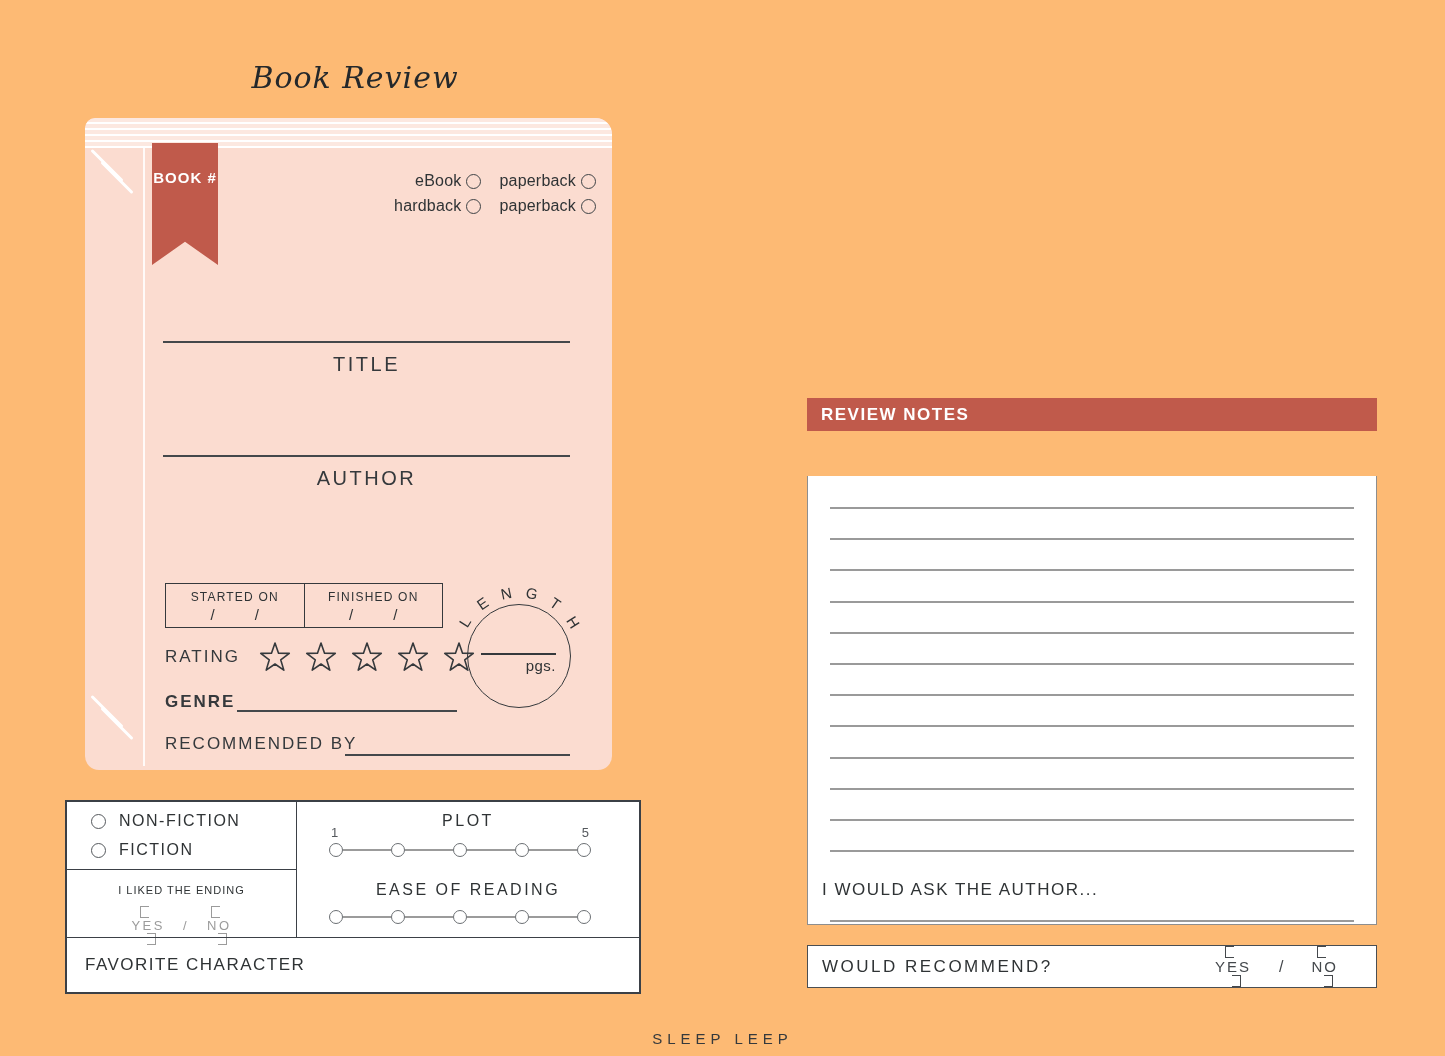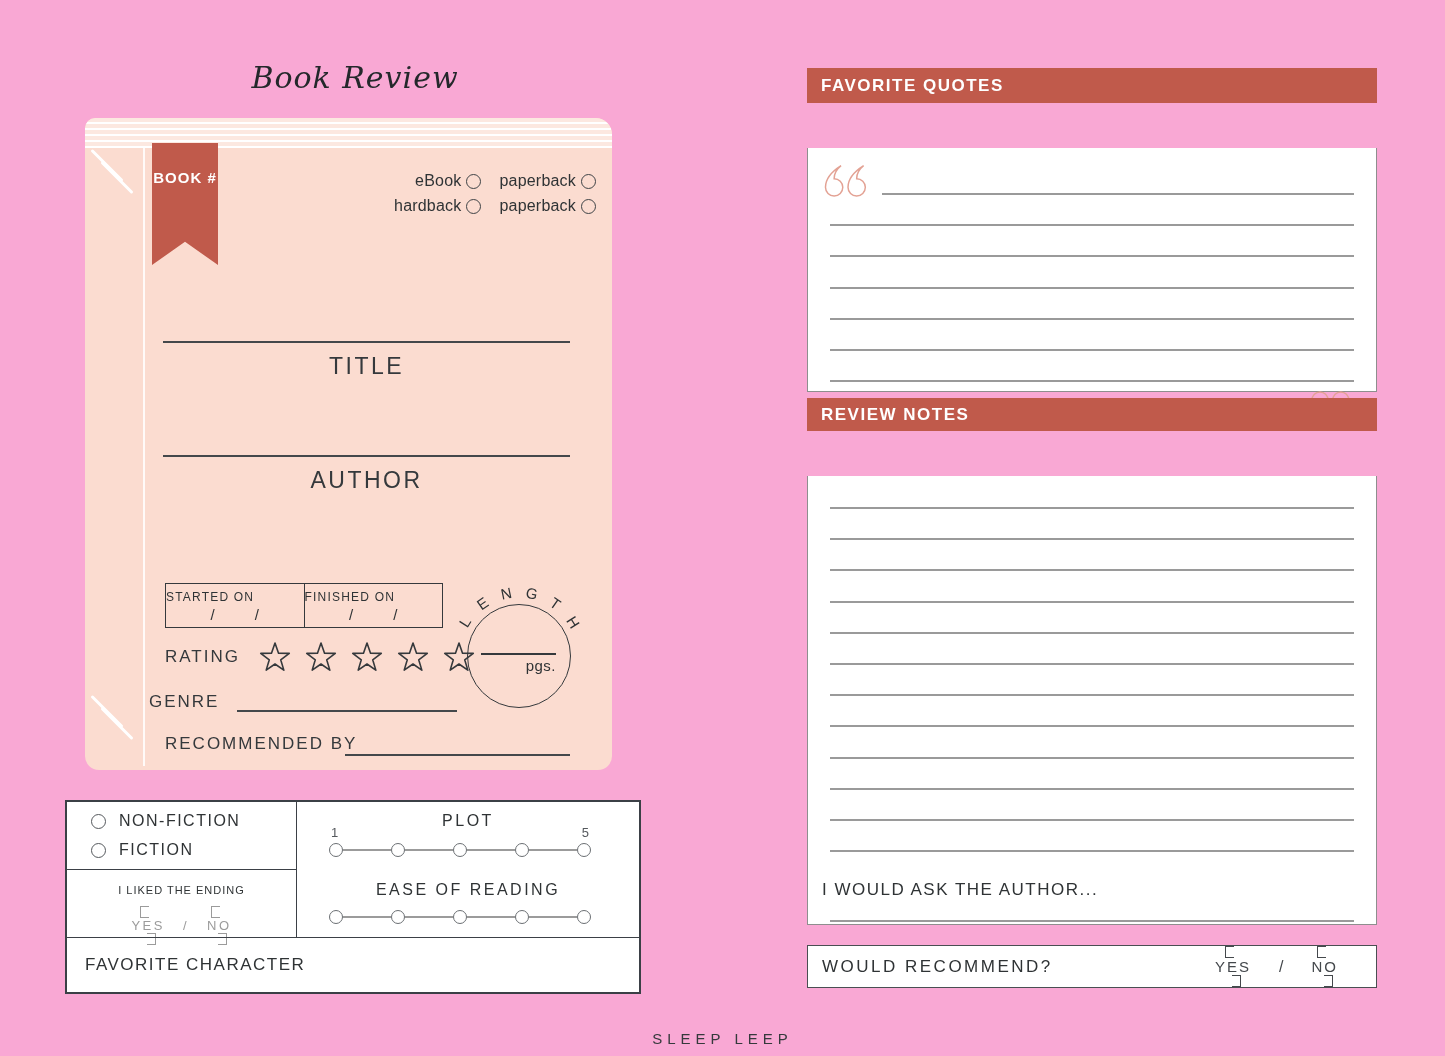--- a/index.html
+++ b/index.html
@@ -1,16 +1,16 @@
 <!DOCTYPE html>
 <html><head>
 <meta charset="utf-8">
 <style>
   html,body{margin:0;padding:0;background:#fff;}
-  .page{position:relative;width:1445px;height:1056px;background:#f9a8d4;overflow:hidden;
+  .page{position:relative;width:1445px;height:1056px;background:#fdba74;overflow:hidden;
         font-family:"Liberation Sans", sans-serif;color:#35393c;}
 
   
   .script-title{position:absolute;left:240px;top:60px;width:230px;text-align:center;
     font-family:"DejaVu Serif", serif;font-style:italic;font-size:30px;color:#24282b;letter-spacing:1px;}
 
   
   .book{position:absolute;left:85px;top:118px;width:527px;height:652px;background:#fbdcd0;
         border-radius:10px 16px 14px 14px;overflow:hidden;}
   .book-pages{position:absolute;left:0;top:0;right:0;height:30px;border-radius:10px 16px 0 0;
@@ -25,36 +25,36 @@
   .ribbon span{display:inline-block;margin-top:26px;color:#fff;font-weight:bold;font-size:15px;letter-spacing:1px;}
 
   .fmt-rows{position:absolute;right:16px;top:54px;display:flex;flex-direction:column;gap:7px;align-items:flex-end;}
   .fmt-row{display:flex;gap:18px;}
   .fmt{display:flex;align-items:center;font-size:16px;color:#2f3335;letter-spacing:.2px;}
   .circ{display:inline-block;width:13px;height:13px;border:1.6px solid #3f4346;border-radius:50%;margin-left:5px;}
 
   .blank-line{position:absolute;height:1.6px;background:#44484b;}
   .tl{left:78px;top:223px;width:407px;}
   .al{left:78px;top:337px;width:407px;}
-  .center-label{position:absolute;left:78px;width:407px;text-align:center;font-size:23px;letter-spacing:2.5px;color:#35393c;}
+  .center-label{position:absolute;left:78px;width:407px;text-align:center;font-size:20px;letter-spacing:2.5px;color:#35393c;}
   .title-label{top:235px;}
   .author-label{top:349px;}
 
   .dates{position:absolute;left:80px;top:465px;width:276px;height:43px;border:1.6px solid #35393c;
         display:flex;}
-  .date-cell{flex:1;text-align:left;padding-top:6px;}
+  .date-cell{flex:1;text-align:center;padding-top:6px;}
   .date-cell + .date-cell{border-left:1.5px solid #35393c;}
   .date-cell .dh{font-size:12px;letter-spacing:1.2px;color:#2f3335;}
   .slashes{display:flex;justify-content:center;gap:40px;font-size:15px;margin-top:2px;color:#2f3335;}
 
   .rating-row{position:absolute;left:80px;top:520px;display:flex;align-items:center;gap:18px;height:38px;}
   .inline-label{font-size:17px;letter-spacing:2px;color:#35393c;}
   .stars{display:flex;gap:12px;align-items:center;}
 
-  .genre-label{position:absolute;left:64px;top:574px;}
+  .genre-label{position:absolute;left:80px;top:574px;font-weight:bold;}
   .genre-line{left:152px;top:592px;width:220px;}
   .rec-label{position:absolute;left:80px;top:616px;}
   .rec-line{left:260px;top:636px;width:225px;}
 
   .length{position:absolute;left:382px;top:486px;width:104px;height:104px;}
   .length-circle{position:absolute;inset:0;border:1.6px solid #35393c;border-radius:50%;}
   .length-line{position:absolute;left:14px;top:49px;width:75px;height:1.6px;background:#35393c;}
   .pgs{position:absolute;right:15px;top:53px;font-size:15px;letter-spacing:.5px;color:#2f3335;}
   .arc-ch{position:absolute;left:52px;top:52px;font-size:15px;color:#2f3335;}
 
@@ -282,45 +282,20 @@
             <span class="sc"></span>
           </div>
       </div>
     </div>
 
     <div class="cell-character">
       <span>FAVORITE CHARACTER</span>
     </div>
   </div>
 
-  <div class="panel quotes-panel">
-    <div class="panel-header">FAVORITE QUOTES</div>
-    <div class="panel-body">
-      <svg class="quote-icon" width="52" height="42" viewBox="0 0 60 46">
-        <g fill="none" stroke="#e3a294" stroke-width="1.7">
-          <path d="M22 3 C11 10 4 19 4 28 A10 10 0 1 0 14 18 C14 13 17 7 22 3 Z"></path>
-          <path d="M48 3 C37 10 30 19 30 28 A10 10 0 1 0 40 18 C40 13 43 7 48 3 Z"></path>
-        </g>
-      </svg>
-      <svg class="quote-icon-close" width="48" height="40" viewBox="0 0 60 46">
-        <g fill="none" stroke="#e3a294" stroke-width="1.7">
-          <path d="M22 3 C11 10 4 19 4 28 A10 10 0 1 0 14 18 C14 13 17 7 22 3 Z"></path>
-          <path d="M48 3 C37 10 30 19 30 28 A10 10 0 1 0 40 18 C40 13 43 7 48 3 Z"></path>
-        </g>
-      </svg>
-    <div class="rule" style="top: 45px; left: 74px; right: 22px;"></div>
-        <div class="rule" style="top: 76px; left: 22px; right: 22px;"></div>
-        <div class="rule" style="top: 107px; left: 22px; right: 22px;"></div>
-        <div class="rule" style="top: 139px; left: 22px; right: 22px;"></div>
-        <div class="rule" style="top: 170px; left: 22px; right: 22px;"></div>
-        <div class="rule" style="top: 201px; left: 22px; right: 22px;"></div>
-        <div class="rule" style="top: 232px; left: 22px; right: 22px;"></div>
-        <div class="rule" style="top: 263px; left: 22px; width: 468px;"></div>
-      </div>
-  </div>
 
   <div class="panel notes-panel">
     <div class="panel-header">REVIEW NOTES</div>
     <div class="panel-body">
       <div class="ask-label">I WOULD ASK THE AUTHOR...</div>
     <div class="rule" style="top: 31px; left: 22px; right: 22px;"></div>
         <div class="rule" style="top: 62px; left: 22px; right: 22px;"></div>
         <div class="rule" style="top: 93px; left: 22px; right: 22px;"></div>
         <div class="rule" style="top: 125px; left: 22px; right: 22px;"></div>
         <div class="rule" style="top: 156px; left: 22px; right: 22px;"></div>

